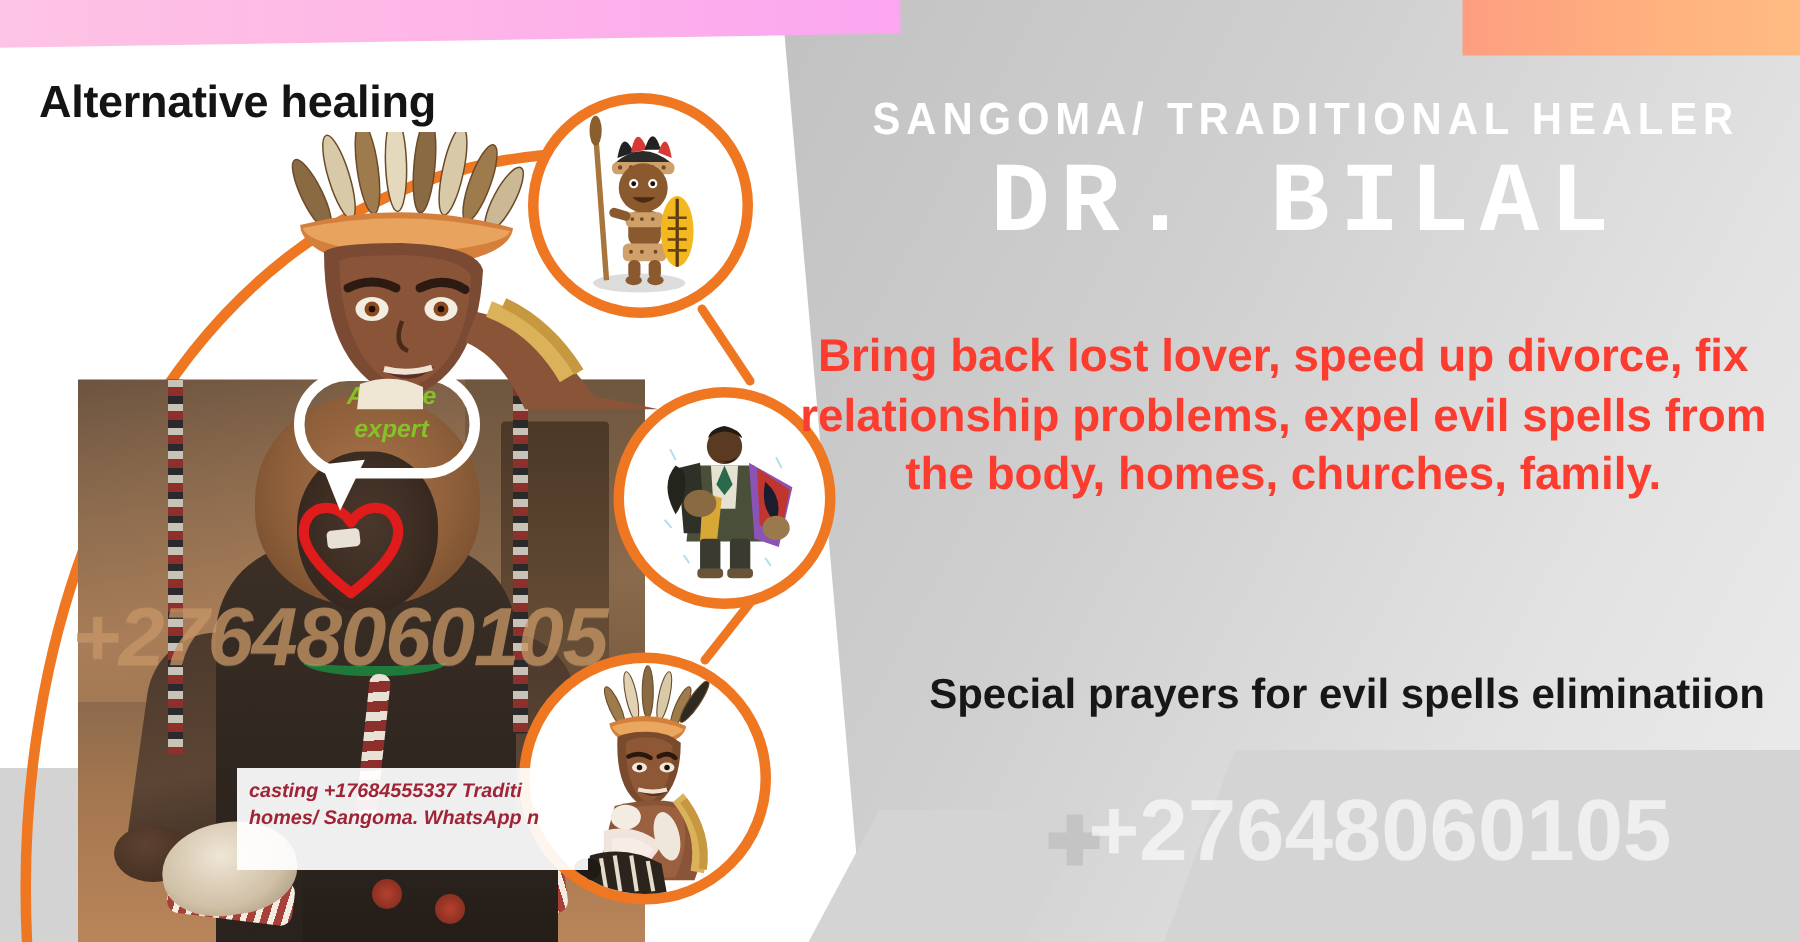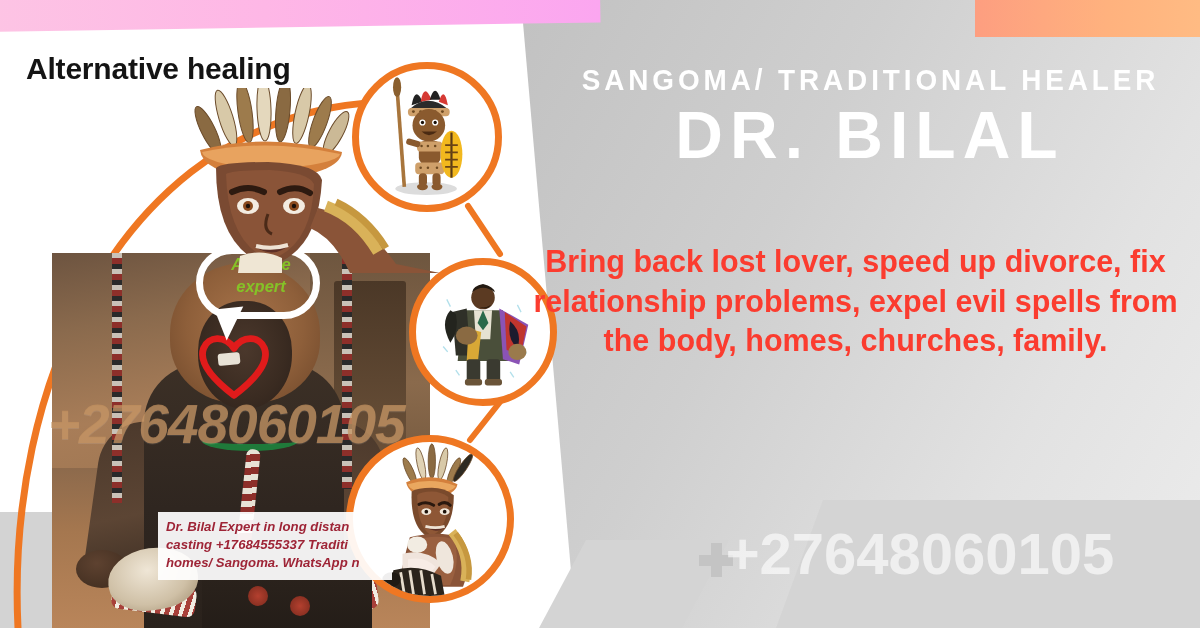--- a/index.html
+++ b/index.html
@@ -55,28 +55,27 @@
     position:absolute; left:560px; top:63px; width:620px;
     color:#ffffff; font-size:30px; font-weight:bold;
     letter-spacing:4.2px; text-align:center;
     font-family:"Liberation Sans Narrow","Liberation Sans",sans-serif;
     transform:scaleX(0.93); transform-origin:center;
     white-space:nowrap;
   }
   .bigname{
     position:absolute; left:560px; top:101px; width:620px;
     color:#ffffff; font-size:66px; font-weight:bold;
-    letter-spacing:7px; text-align:center; line-height:1.05;
+    letter-spacing:7px; text-align:center; line-height:1.05;font-family:Liberation Mono, monospace;
   }
   .redtext{
     position:absolute; left:533px; top:218px; width:645px;
     color:#fb3c2f; font-size:30.5px; font-weight:bold;
     text-align:center; line-height:1.30;
     font-family:"Liberation Sans Narrow","Liberation Sans",sans-serif;
-    margin-top:24px;
   }
   .blacktext{
     position:absolute; left:612px; top:445px; width:572px;
     color:#171717; font-size:28px; font-weight:bold;
     text-align:center; line-height:1.32;
     font-family:"Liberation Sans Narrow","Liberation Sans",sans-serif;
   }
   .ghostnum{
     position:absolute; left:640px; top:520px; width:560px;
     color:rgba(255,255,255,0.62); font-size:58px; font-weight:bold;
@@ -442,23 +441,23 @@
         <line x1="74" y1="140" x2="78" y2="166"></line>
           <line x1="86" y1="144" x2="90" y2="166"></line>
       </g>
       <ellipse cx="42" cy="150" rx="10" ry="8" fill="#1f1a14"></ellipse>
     </svg>
   </div>
 
   <div class="wmark">+27648060105</div>
 
   <div class="capbox">
-    <span>Dr. Bilal Expert in long distan</span>
     <span>casting +17684555337 Traditi</span>
     <span>homes/ Sangoma. WhatsApp n</span>
   </div>
 
   <div class="kicker">SANGOMA/ TRADITIONAL HEALER</div>
   <div class="bigname">DR. BILAL</div>
   <div class="redtext">Bring back lost lover, speed up divorce, fix relationship problems, expel evil spells from the body, homes, churches, family.</div>
+  <div class="blacktext">Special prayers for  evil spells eliminatiion</div>
   <div class="ghostnum">+27648060105</div>
 
 </div>
 
 </body></html>

